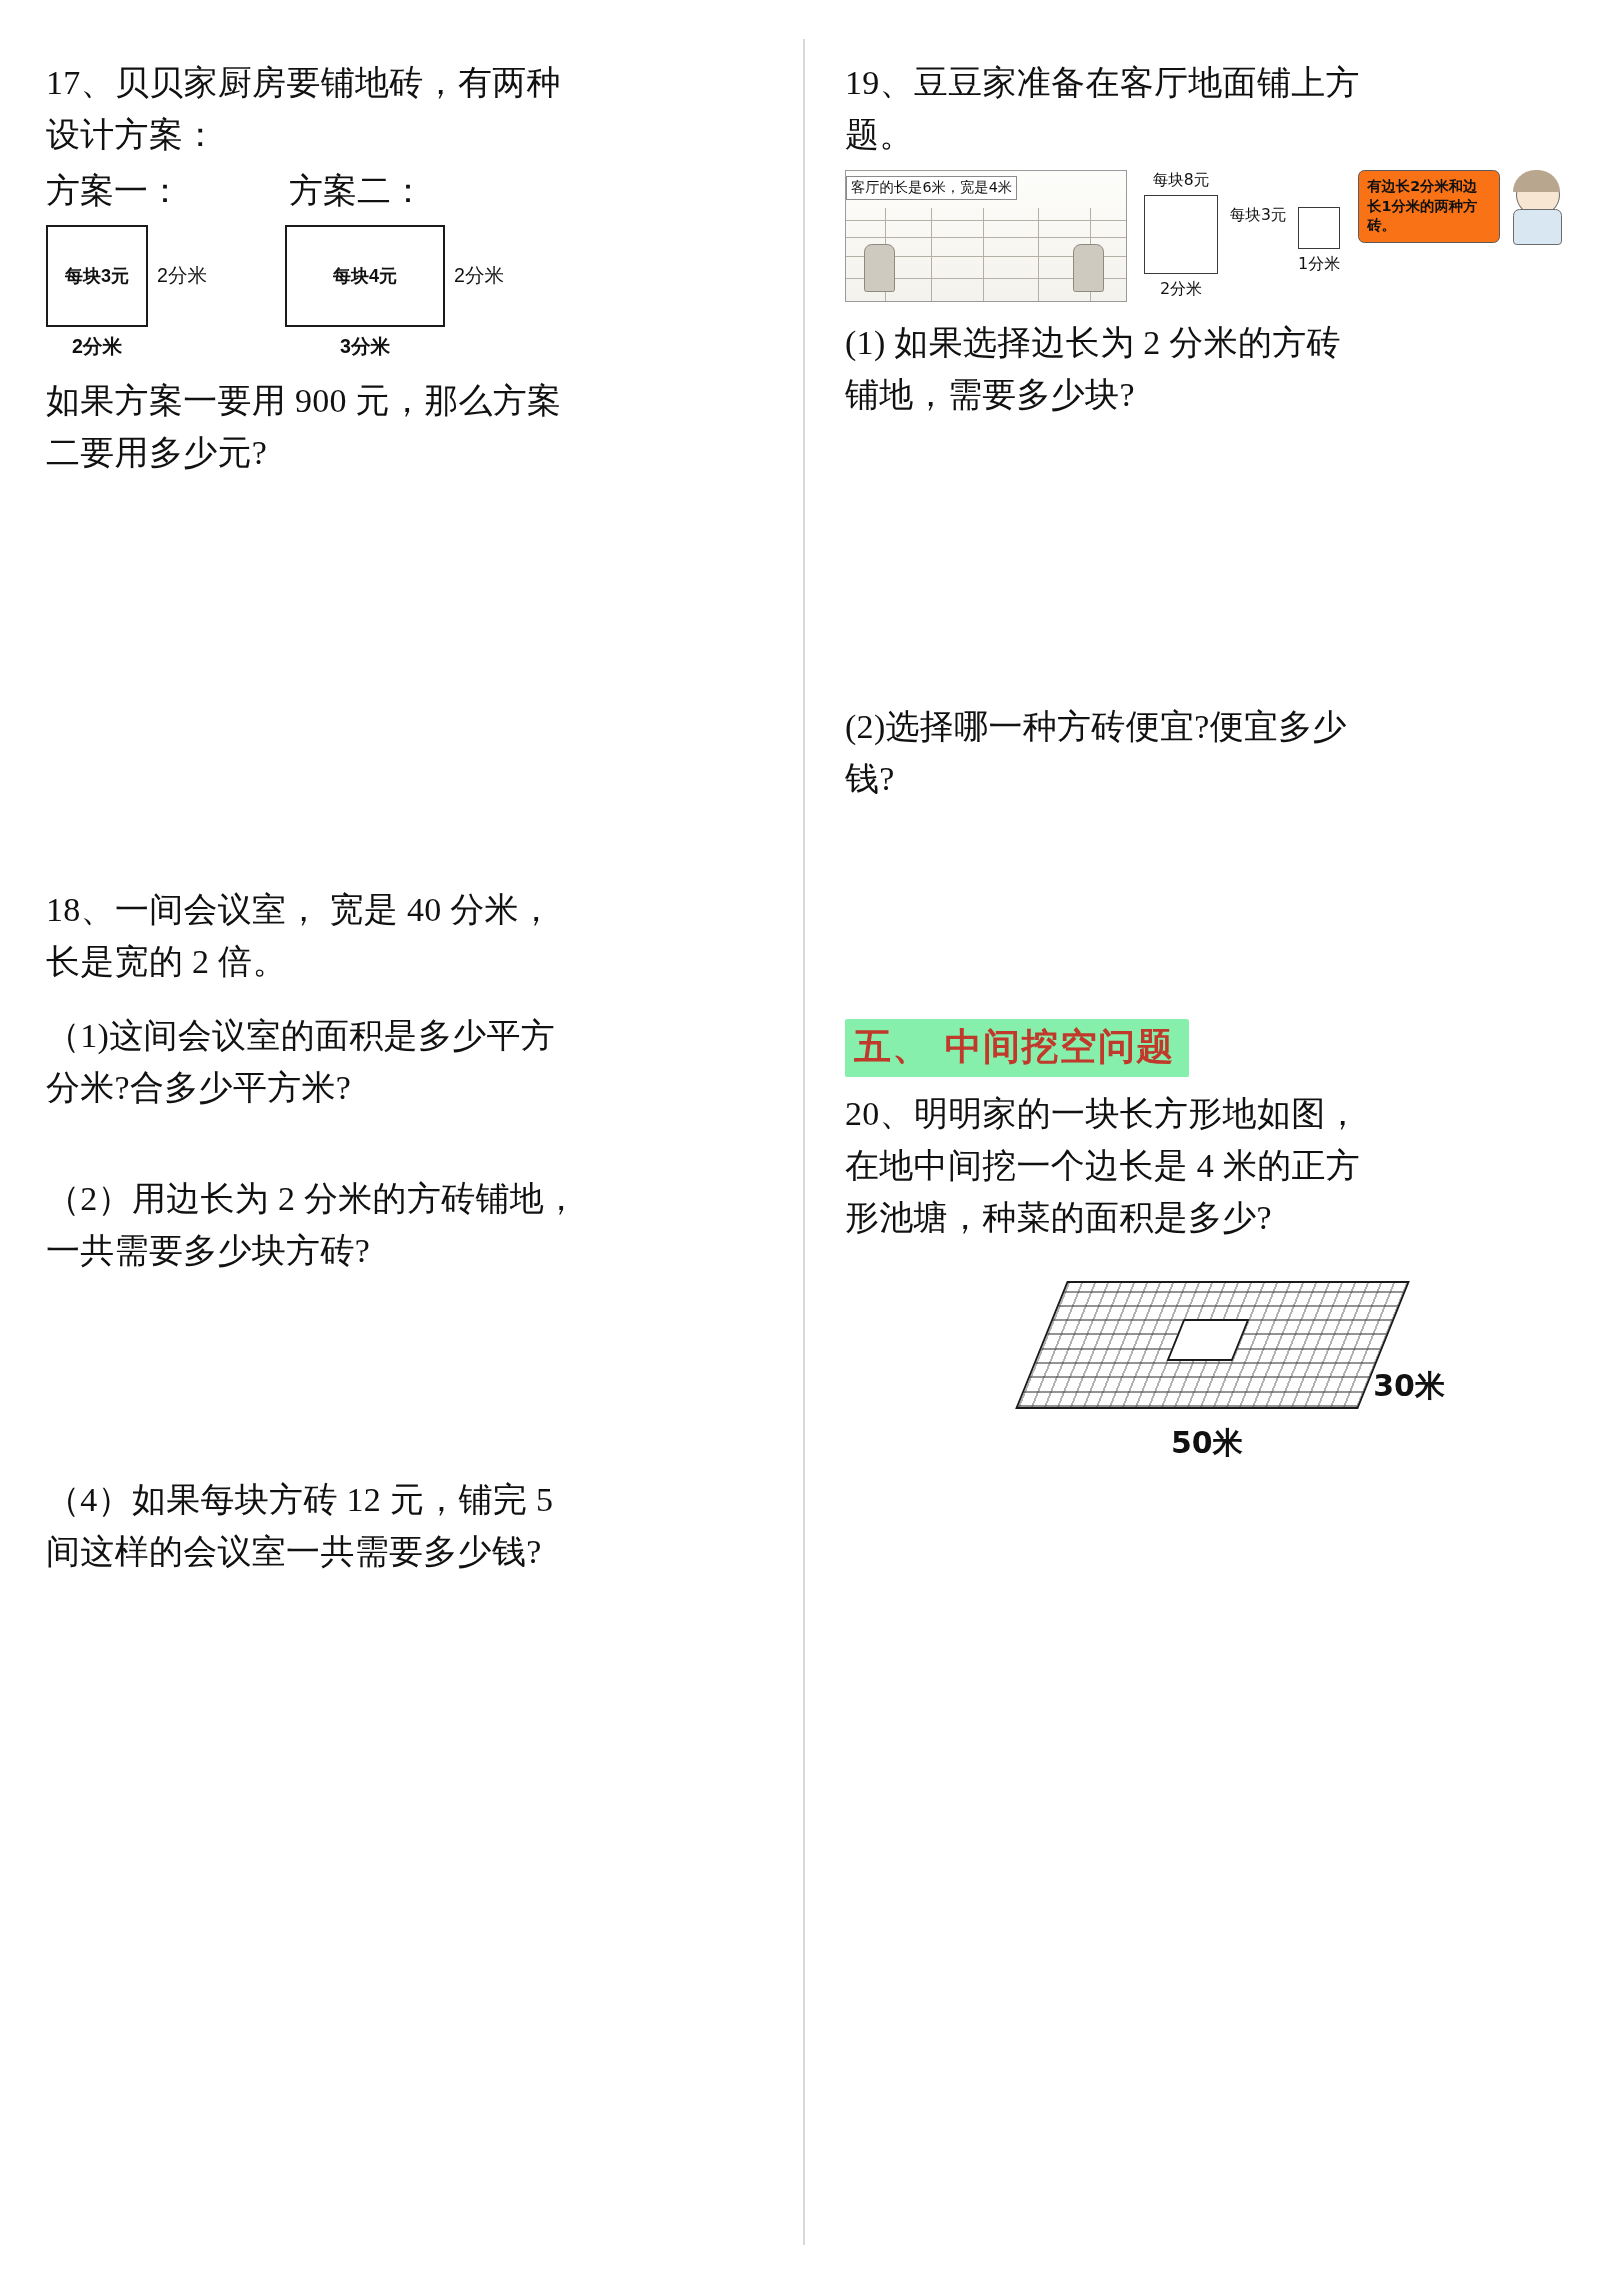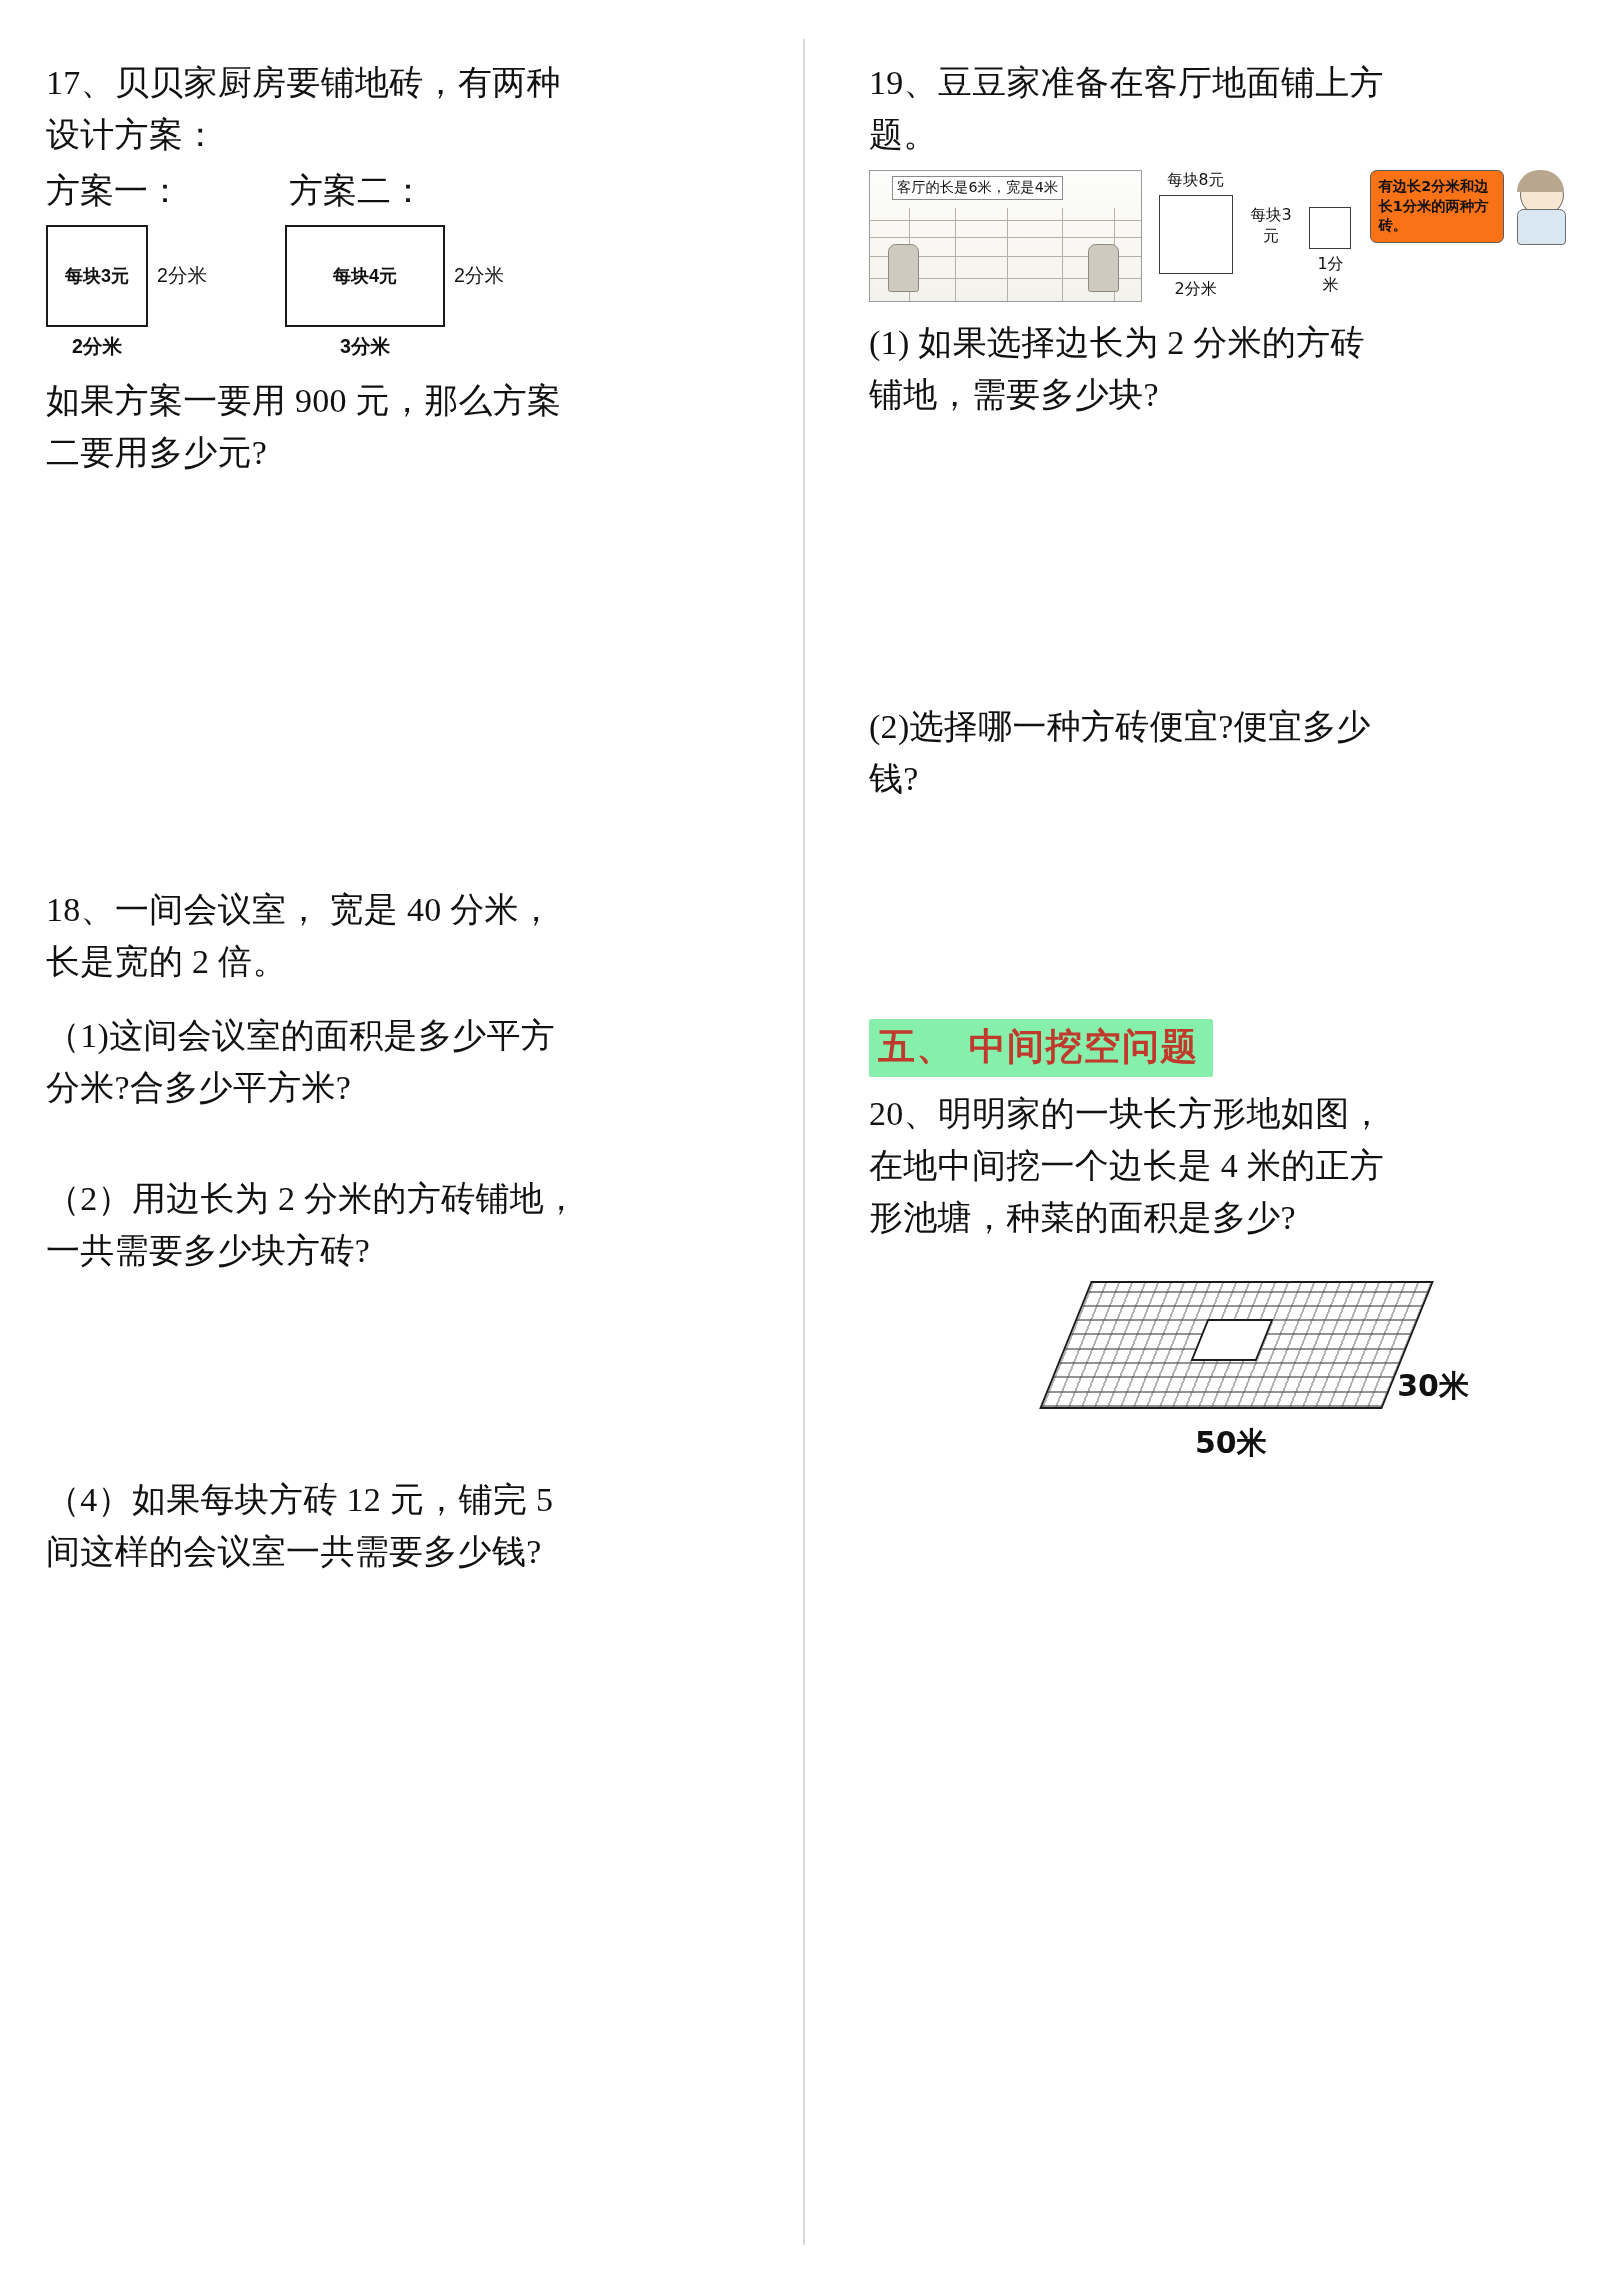--- a/index.html
+++ b/index.html
@@ -38,21 +38,21 @@
   }
   .divider {
     width: 2px;
     background: #d9d9d9;
     margin-top: 39px;
     margin-bottom: 39px;
     flex: 0 0 auto;
   }
   .col-right {
     width: 811px;
-    padding: 59px 46px 0 64px;
+    padding: 59px 46px 0 40px;
   }
   p {
     margin: 0;
     font-size: 34px;
     line-height: 1.42;
     letter-spacing: 0.3px;
   }
   .qtext {
     margin-bottom: 3.9px;
   }
@@ -142,21 +142,21 @@
   .sketch-room {
     width: 280px;
     height: 130px;
     border: 1.3px solid #9a9a9a;
     background: linear-gradient(180deg,#fdfdfb 0%, #f4f2ec 100%);
     position: relative;
     overflow: hidden;
   }
   .sketch-room .cap {
     position: absolute;
-    top: 5.2px; left: 22px;
+    top: 5.2px; left: 0;
     font-size: 14.3px;
     font-family: "DejaVu Sans", sans-serif;
     border: 0.7px solid #8a8a8a;
     padding: 1.3px 3.9px;
     background: #fff;
     white-space: nowrap;
   }
   .sketch-room .floor-lines {
     position: absolute;
     left: 0; right: 0; bottom: 0; top: 37px;

